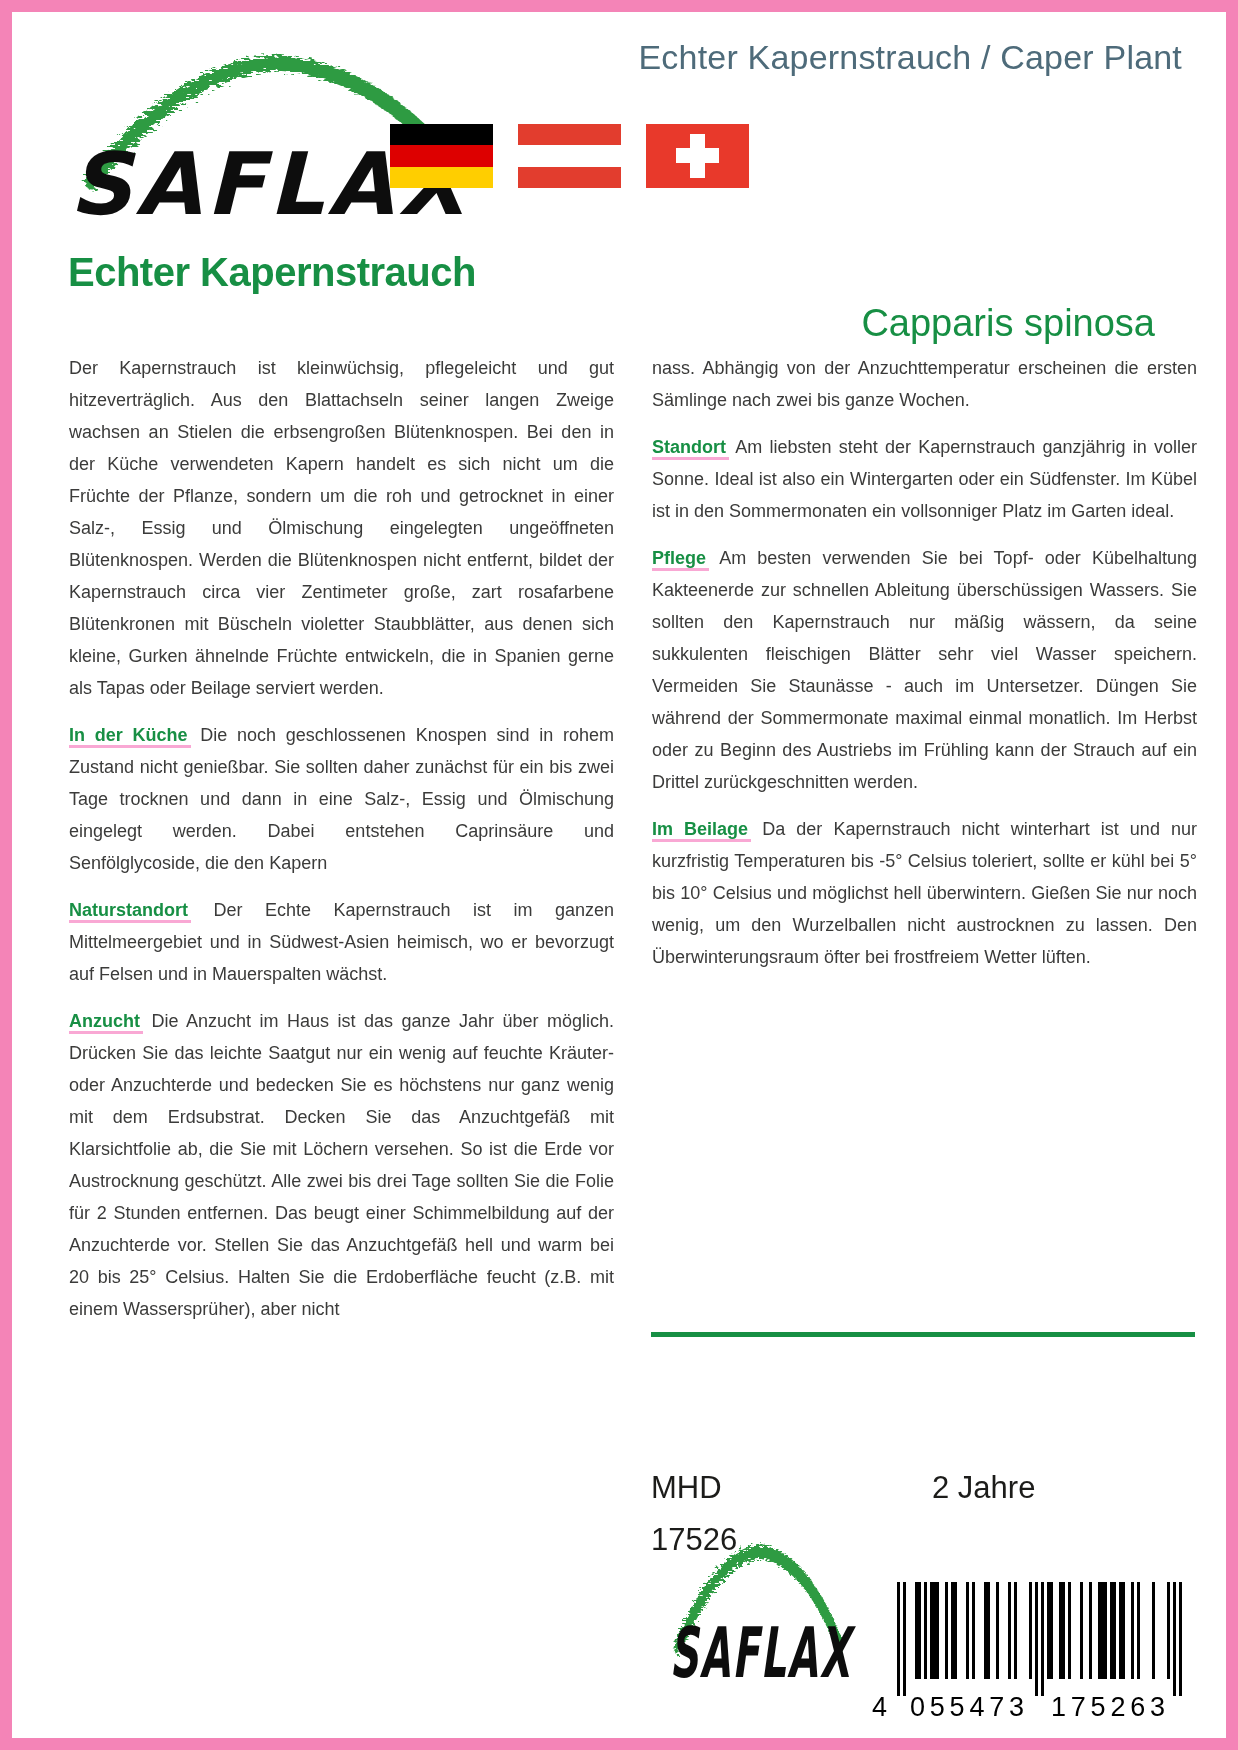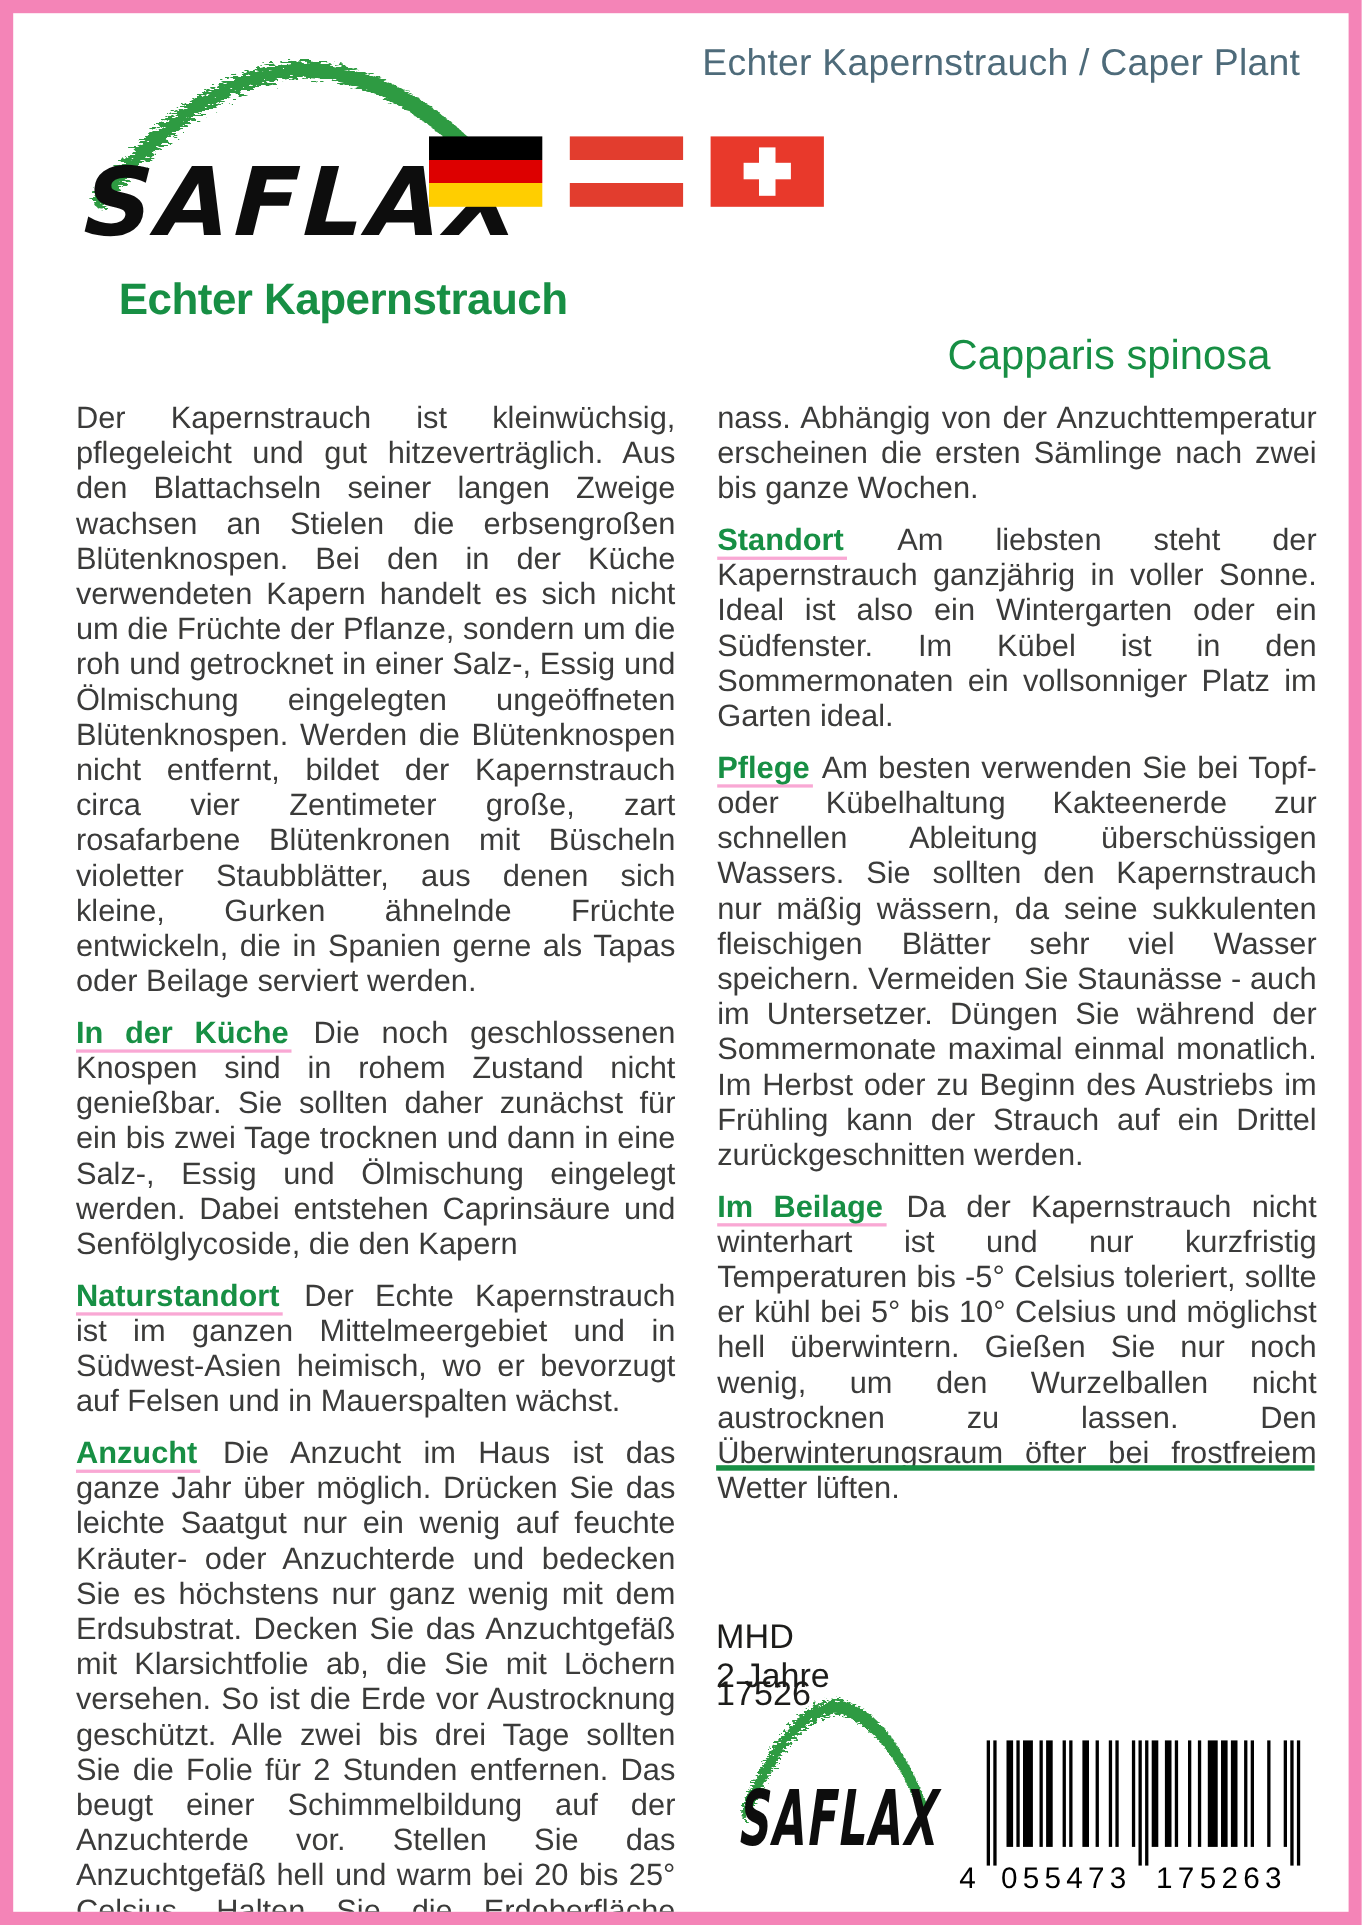--- a/index.html
+++ b/index.html
@@ -17,42 +17,42 @@
   .flags{position:absolute;top:112px;left:378px;display:flex;gap:25px;}
   .flag{width:103px;height:64px;position:relative;flex:0 0 auto;}
   .flag-de{background:linear-gradient(#000 0 33.4%,#dd0000 33.4% 66.7%,#ffce00 66.7% 100%);}
   .flag-at{background:linear-gradient(#e23d2e 0 33.4%,#ffffff 33.4% 66.7%,#e23d2e 66.7% 100%);}
   .flag-ch{background:#e8392b;}
   .flag-ch::before,.flag-ch::after{content:"";position:absolute;background:#fff;}
   .flag-ch::before{left:44px;top:10px;width:15px;height:44px;}
   .flag-ch::after{left:30px;top:24px;width:43px;height:15px;}
   .name-h1{
     position:absolute;top:238px;left:56px;
-    font-size:40px;font-weight:bold;color:#178f44;letter-spacing:-0.5px;margin-left:40px;
+    font-size:40px;font-weight:bold;color:#178f44;letter-spacing:-0.5px;
   }
   .botanical{
     position:absolute;top:290px;right:71px;
     font-size:38px;color:#178f44;
   }
   .columns{
     position:absolute;top:340px;left:57px;width:1128px;height:1392px;
     display:flex;gap:38px;overflow:hidden;
   }
   .col{width:545px;flex:0 0 auto;}
   .col p{
-    margin:12px 0 15px 0;font-size:28px;line-height:32px;color:#3b3b3a;
+    margin:0 0 15px 0;font-size:18px;line-height:32px;color:#3b3b3a;
     text-align:justify;hyphens:auto;-webkit-hyphens:auto;
   }
   .sec-head{
     color:#178f44;font-weight:bold;white-space:nowrap;
     border-bottom:3px solid #f9a8d4;padding-right:3px;
   }
   .divider{position:absolute;top:1320px;left:639px;width:544px;height:5px;background:#178f44;}
   .details{position:absolute;top:1458px;left:639px;width:544px;font-size:31px;color:#1c1c1a;}
-  .details .row{height:52px;display:flex;flex-direction:column;}
+  .details .row{height:52px;display:flex;}
   .details .lbl{width:281px;flex:0 0 auto;}
   .logo-small{position:absolute;top:1524px;left:636px;}
   .barcode{position:absolute;top:1570px;left:858px;}
 </style>
 </head>
 <body>
 
 <div class="page">
 
   <div class="header-title">Echter Kapernstrauch / Caper Plant</div>

